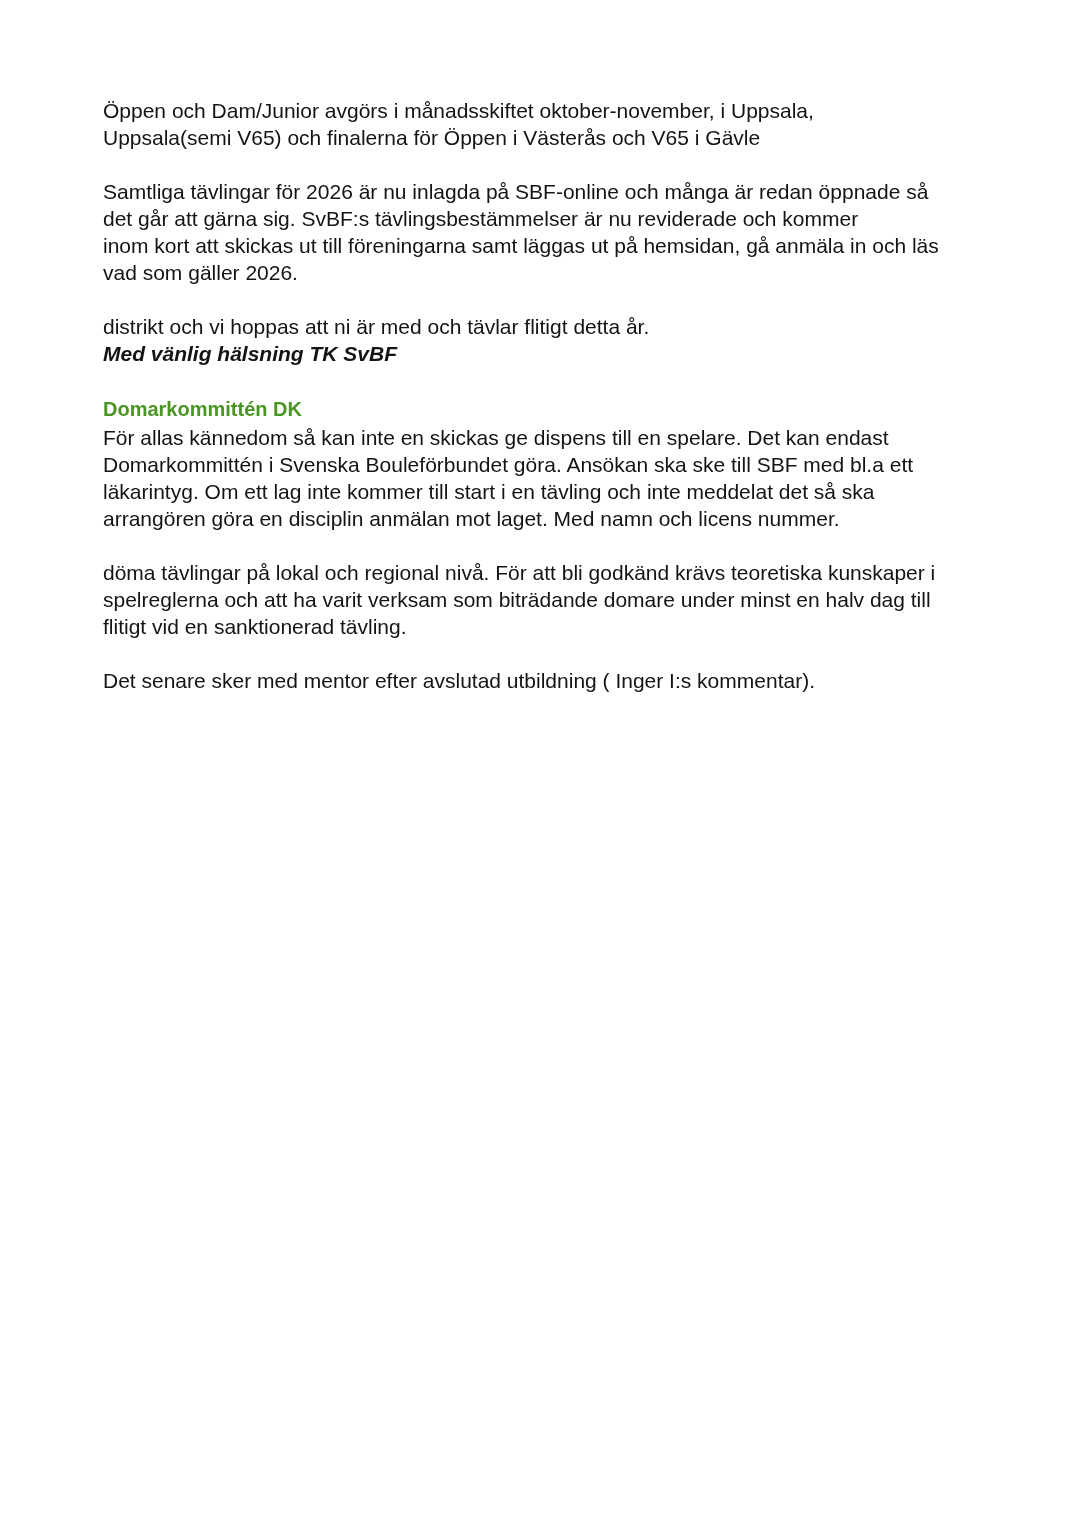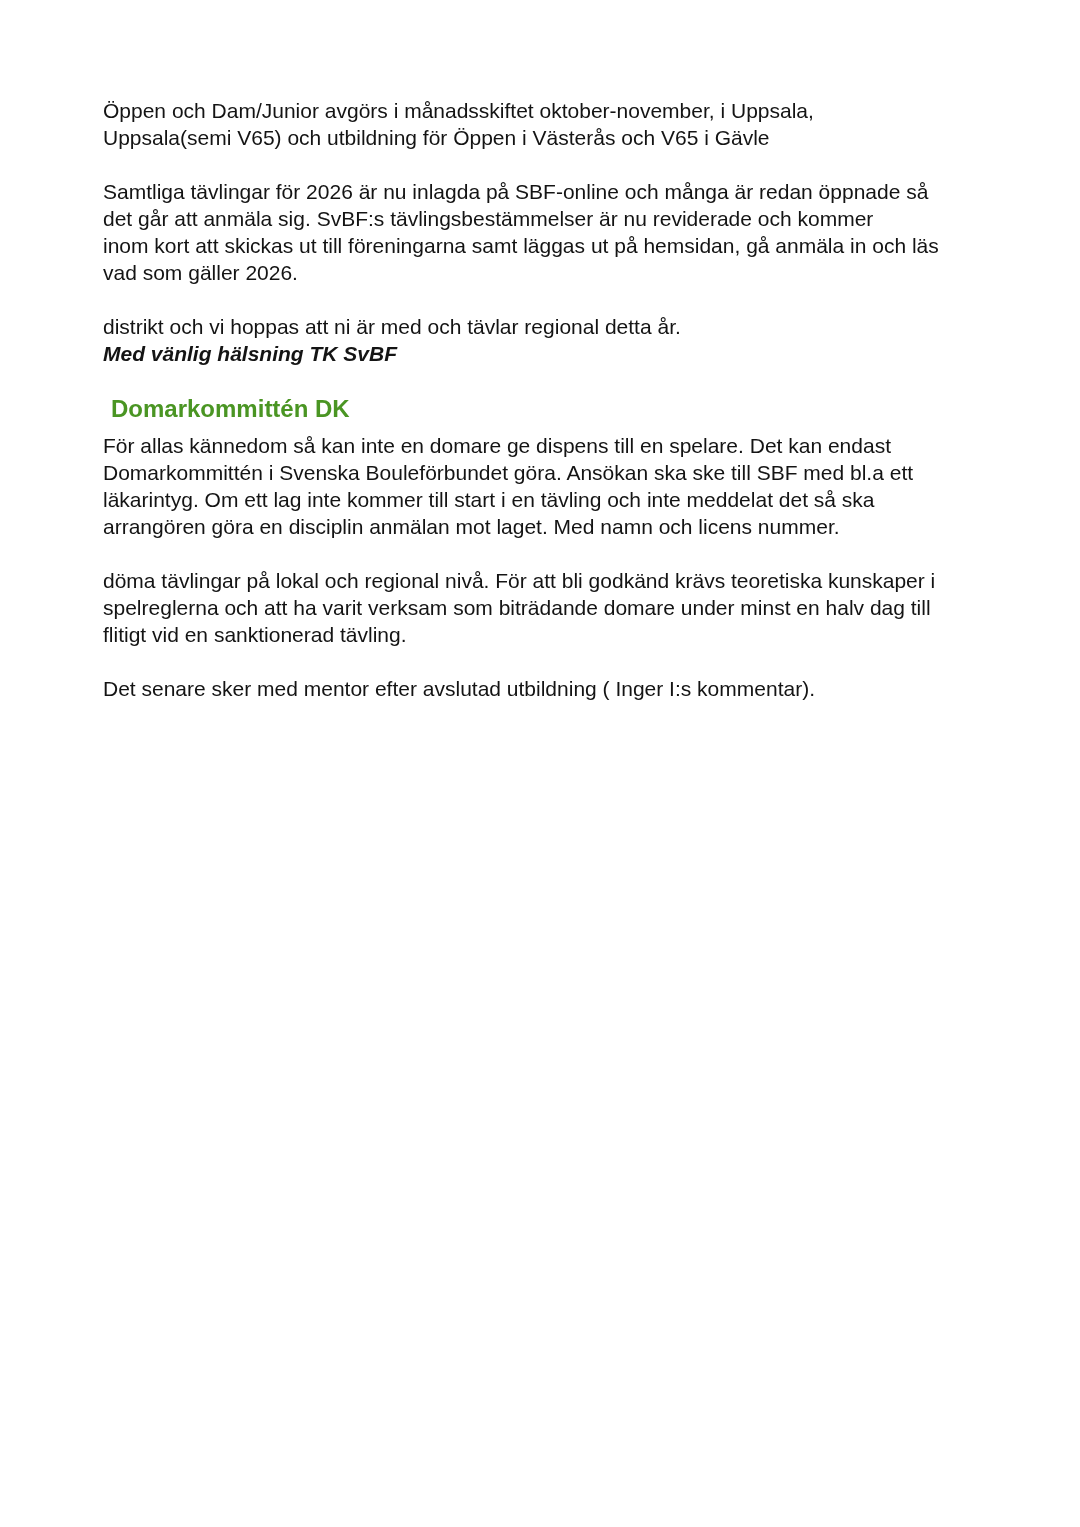--- a/index.html
+++ b/index.html
@@ -27,53 +27,53 @@
     white-space: pre-wrap;
   }
   .b {
     font-weight: normal;
   }
   .i {
     font-style: italic;
     font-weight: bold;
   }
   h2.section-heading {
-    margin: 8px;
-    font-size: 24px;
+    margin: 0;
+    font-size: 20px;
     line-height: 30px;
     font-weight: bold;
     color: #4a9523;
   }
 </style>
 </head>
 <body>
 
 <div class="page">
 
   <div class="para">
     <div class="ln">Öppen och Dam/Junior avgörs i månadsskiftet oktober-november, i Uppsala,</div>
-    <div class="ln">Uppsala(semi V65) och utbildning för Öppen i Västerås och V65 i Gävle</div>
+    <div class="ln">Uppsala(semi V65) och finalerna för Öppen i Västerås och V65 i Gävle</div>
   </div>
 
   <div class="para">
     <div class="ln">Samtliga tävlingar för 2026 är nu inlagda på SBF-online och många är redan öppnade så</div>
-    <div class="ln"><span>det går att anmäla sig. </span><span class="b">SvBF:s tävlingsbestämmelser</span><span> är nu reviderade och kommer</span></div>
+    <div class="ln"><span>det går att gärna sig. </span><span class="b">SvBF:s tävlingsbestämmelser</span><span> är nu reviderade och kommer</span></div>
     <div class="ln">inom kort att skickas ut till föreningarna samt läggas ut på hemsidan, gå anmäla in och läs</div>
     <div class="ln">vad som gäller 2026.</div>
   </div>
 
   <div class="para">
-    <div class="ln">distrikt och vi hoppas att ni är med och tävlar regional detta år.</div>
+    <div class="ln">distrikt och vi hoppas att ni är med och tävlar flitigt detta år.</div>
     <div class="ln i">Med vänlig hälsning TK SvBF</div>
   </div>
 
   <h2 class="section-heading">Domarkommittén DK</h2>
 
   <div class="para">
-    <div class="ln"><span class="b">För allas kännedom</span><span> så kan inte en domare ge dispens till en spelare. Det kan endast</span></div>
+    <div class="ln"><span class="b">För allas kännedom</span><span> så kan inte en skickas ge dispens till en spelare. Det kan endast</span></div>
     <div class="ln">Domarkommittén i Svenska Bouleförbundet göra. Ansökan ska ske till SBF med bl.a ett</div>
     <div class="ln">läkarintyg. Om ett lag inte kommer till start i en tävling och inte meddelat det så ska</div>
     <div class="ln">arrangören göra en disciplin anmälan mot laget. Med namn och licens nummer.</div>
   </div>
 
   <div class="para">
     <div class="ln">döma tävlingar på lokal och regional nivå. För att bli godkänd krävs teoretiska kunskaper i</div>
     <div class="ln">spelreglerna och att ha varit verksam som biträdande domare under minst en halv dag till</div>
     <div class="ln">flitigt vid en sanktionerad tävling.</div>
   </div>

